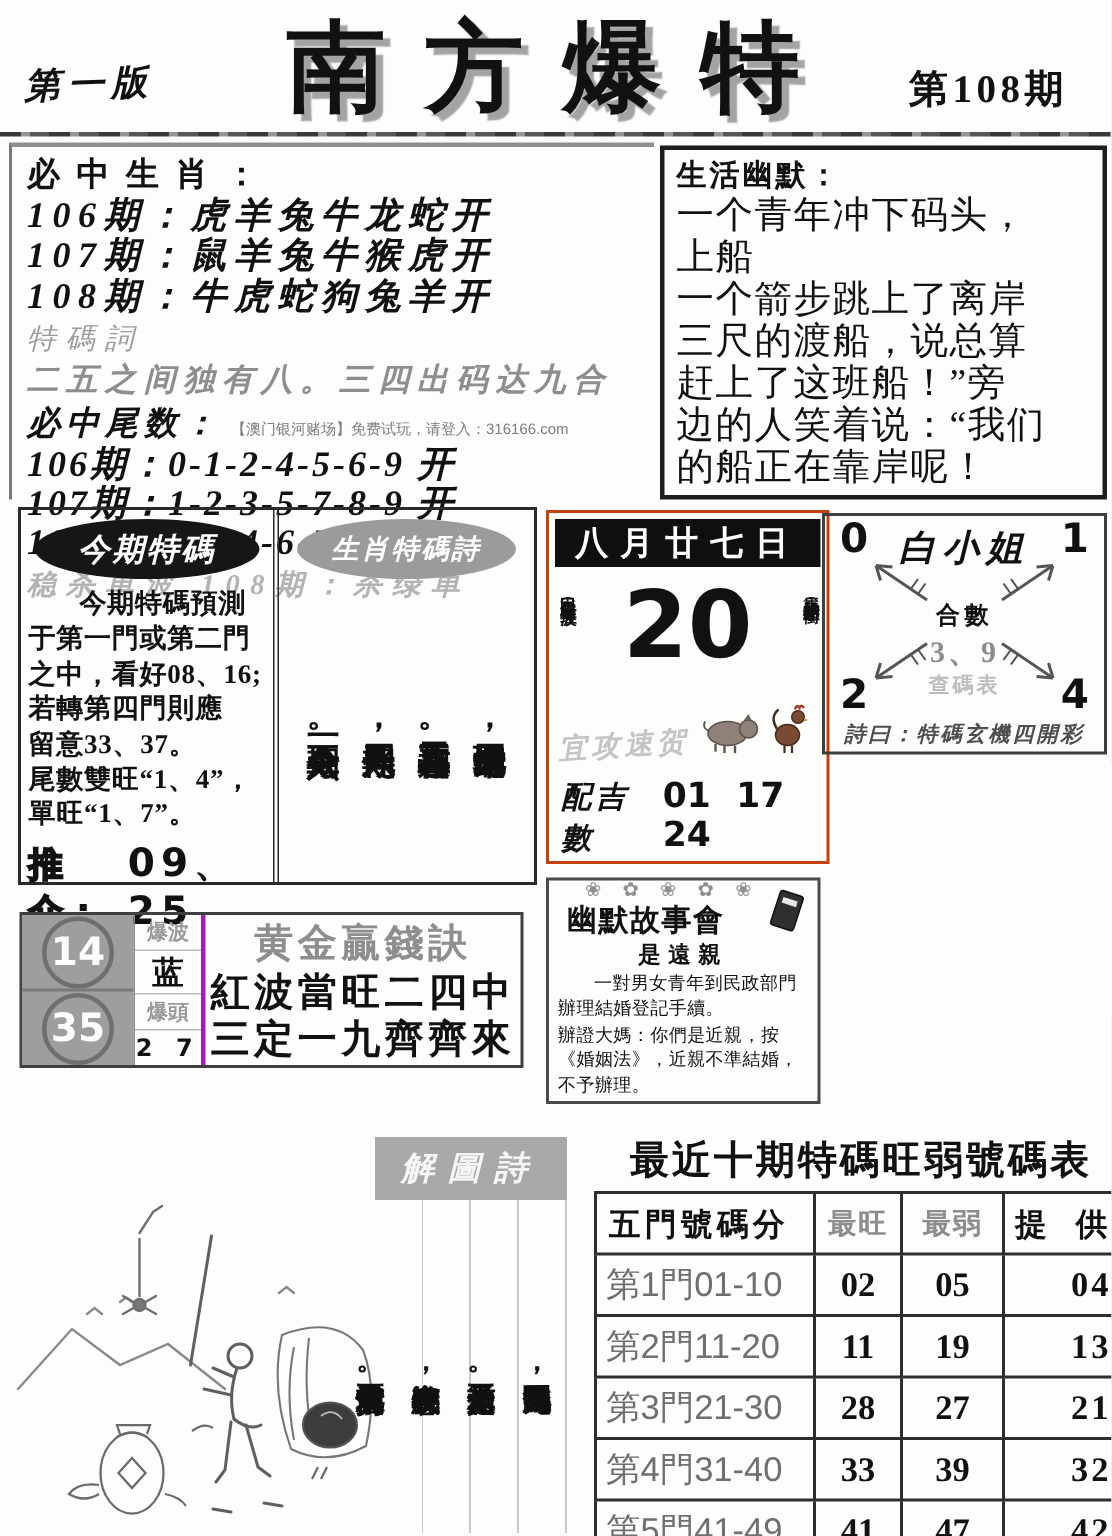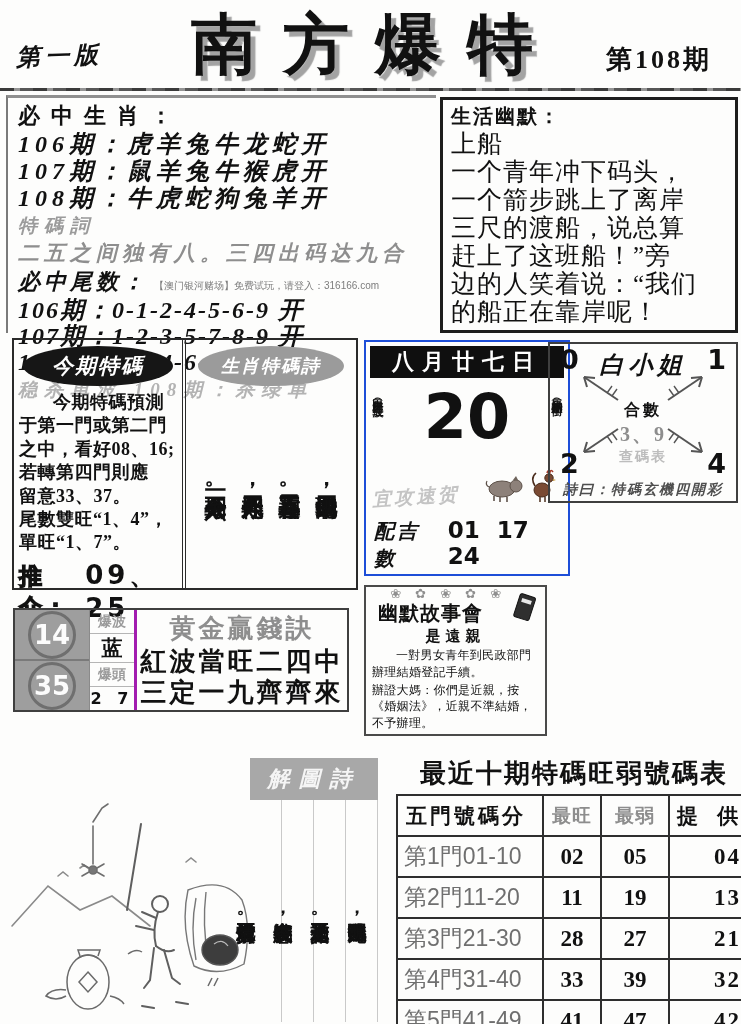--- a/index.html
+++ b/index.html
@@ -14,21 +14,21 @@
               letter-spacing:26px;text-shadow:5px 5px 1px #a3a3a3;white-space:nowrap;}
   .issue{left:606px;top:42px;font-size:26px;font-weight:bold;letter-spacing:3px;}
   .header-rule{left:0;top:88px;width:741px;height:3px;
     background:repeating-linear-gradient(90deg,#3a3a3a 0 14px,#949494 14px 20px,#575757 20px 33px);}
 
   
   .top-section{left:6px;top:95px;width:430px;height:238px;border-top:3px solid #8f8f8f;
                border-left:2px solid #7a7a7a;padding:3px 0 0 10px;box-sizing:border-box;}
   .ts-title{font-size:22px;font-weight:bold;letter-spacing:11px;}
   .zrow{font-size:24px;font-weight:bold;font-style:italic;letter-spacing:5px;line-height:1.12;}
-  .tcw{color:#9b9b9b;font-size:19px;font-weight:bold;font-style:italic;letter-spacing:7px;margin-top:1px;}
+  .tcw{color:#9b9b9b;font-size:19px;font-weight:normal;font-style:italic;letter-spacing:7px;margin-top:1px;}
   .tct{color:#8e8e8e;font-size:21px;font-weight:bold;font-style:italic;letter-spacing:5px;}
   .wst{font-size:22px;font-weight:bold;font-style:italic;letter-spacing:4px;display:flex;align-items:flex-end;}
   .ad{font-size:10px;color:#7d7d7d;font-weight:normal;font-style:normal;letter-spacing:0;
       margin:0 0 4px 6px;font-family:"Liberation Sans",sans-serif;}
   .wrow{font-size:24px;font-weight:bold;font-style:italic;letter-spacing:2px;line-height:1.1;}
   .kill{color:#b3b3b3;font-size:19px;font-weight:bold;font-style:italic;letter-spacing:7px;margin-top:1px;}
 
   
   .humor-box{left:440px;top:97px;width:298px;height:236px;border:3px solid #1d1d1d;
              padding:3px 8px;box-sizing:border-box;}
@@ -45,21 +45,21 @@
   .sp-first{padding-left:34px;}
   .tuijie{margin-top:3px;display:flex;align-items:baseline;}
   .tuijie-label{font-size:23px;font-weight:bold;color:#ededed;-webkit-text-stroke:1.3px #111;letter-spacing:2px;}
   .tuijie-value{font-size:26px;font-weight:bold;margin-left:8px;letter-spacing:4px;font-family:"DejaVu Sans",sans-serif;}
   .colA2{flex:1;padding:6px 2px;box-sizing:border-box;text-align:center;}
   .v-poem{writing-mode:vertical-rl;text-orientation:upright;height:188px;margin:10px auto 0;
           display:inline-block;font-size:22px;font-weight:bold;}
   .v-poem div{margin:0 7px;}
 
   
-  .calendar{left:364px;top:340px;width:206px;height:236px;border:2px solid #1d4ed8;box-sizing:border-box;}
+  .calendar{left:364px;top:340px;width:189px;height:236px;border:2px solid #c2410c;box-sizing:border-box;}
   .cal-title{margin:4px;background:#0f0f0f;color:#fff;text-align:center;font-size:22px;font-weight:bold;
              letter-spacing:8px;line-height:32px;height:32px;}
   .cal-body{position:relative;height:188px;}
   .cal-note{position:absolute;top:4px;writing-mode:vertical-rl;text-orientation:upright;
             font-size:11px;font-weight:bold;letter-spacing:1px;}
   .cal-left{left:4px;} .cal-right{right:4px;}
   .cal-day{text-align:center;font-size:62px;font-weight:bold;font-family:"DejaVu Sans",sans-serif;
            line-height:1;margin-top:8px;}
   .cal-gray{position:absolute;left:6px;top:98px;color:#c4c4c4;font-size:19px;font-weight:bold;
             font-style:italic;letter-spacing:3px;transform:rotate(-4deg);}
@@ -158,22 +158,22 @@
       <span class="ad">【澳门银河赌场】免费试玩，请登入：316166.com</span>
     </div>
     <div class="wrow">106期：0-1-2-4-5-6-9 开</div>
     <div class="wrow">107期：1-2-3-5-7-8-9 开</div>
     <div class="wrow">108期：0-1-4-6-7-8-9 开</div>
     <div class="kill">稳杀单波 108期：杀绿单</div>
   </div>
 
   <div class="abs humor-box">
     <div class="humor-title">生活幽默：</div>
+    <div class="humor-line">一个青年冲下码头，</div>
     <div class="humor-line">上船</div>
-    <div class="humor-line">一个青年冲下码头，</div>
     <div class="humor-line">一个箭步跳上了离岸</div>
     <div class="humor-line">三尺的渡船，说总算</div>
     <div class="humor-line">赶上了这班船！”旁</div>
     <div class="humor-line">边的人笑着说：“我们</div>
     <div class="humor-line">的船正在靠岸呢！</div>
   </div>
 
   <div class="abs boxA">
     <div class="colA1">
       <div class="oval">今期特碼</div>

